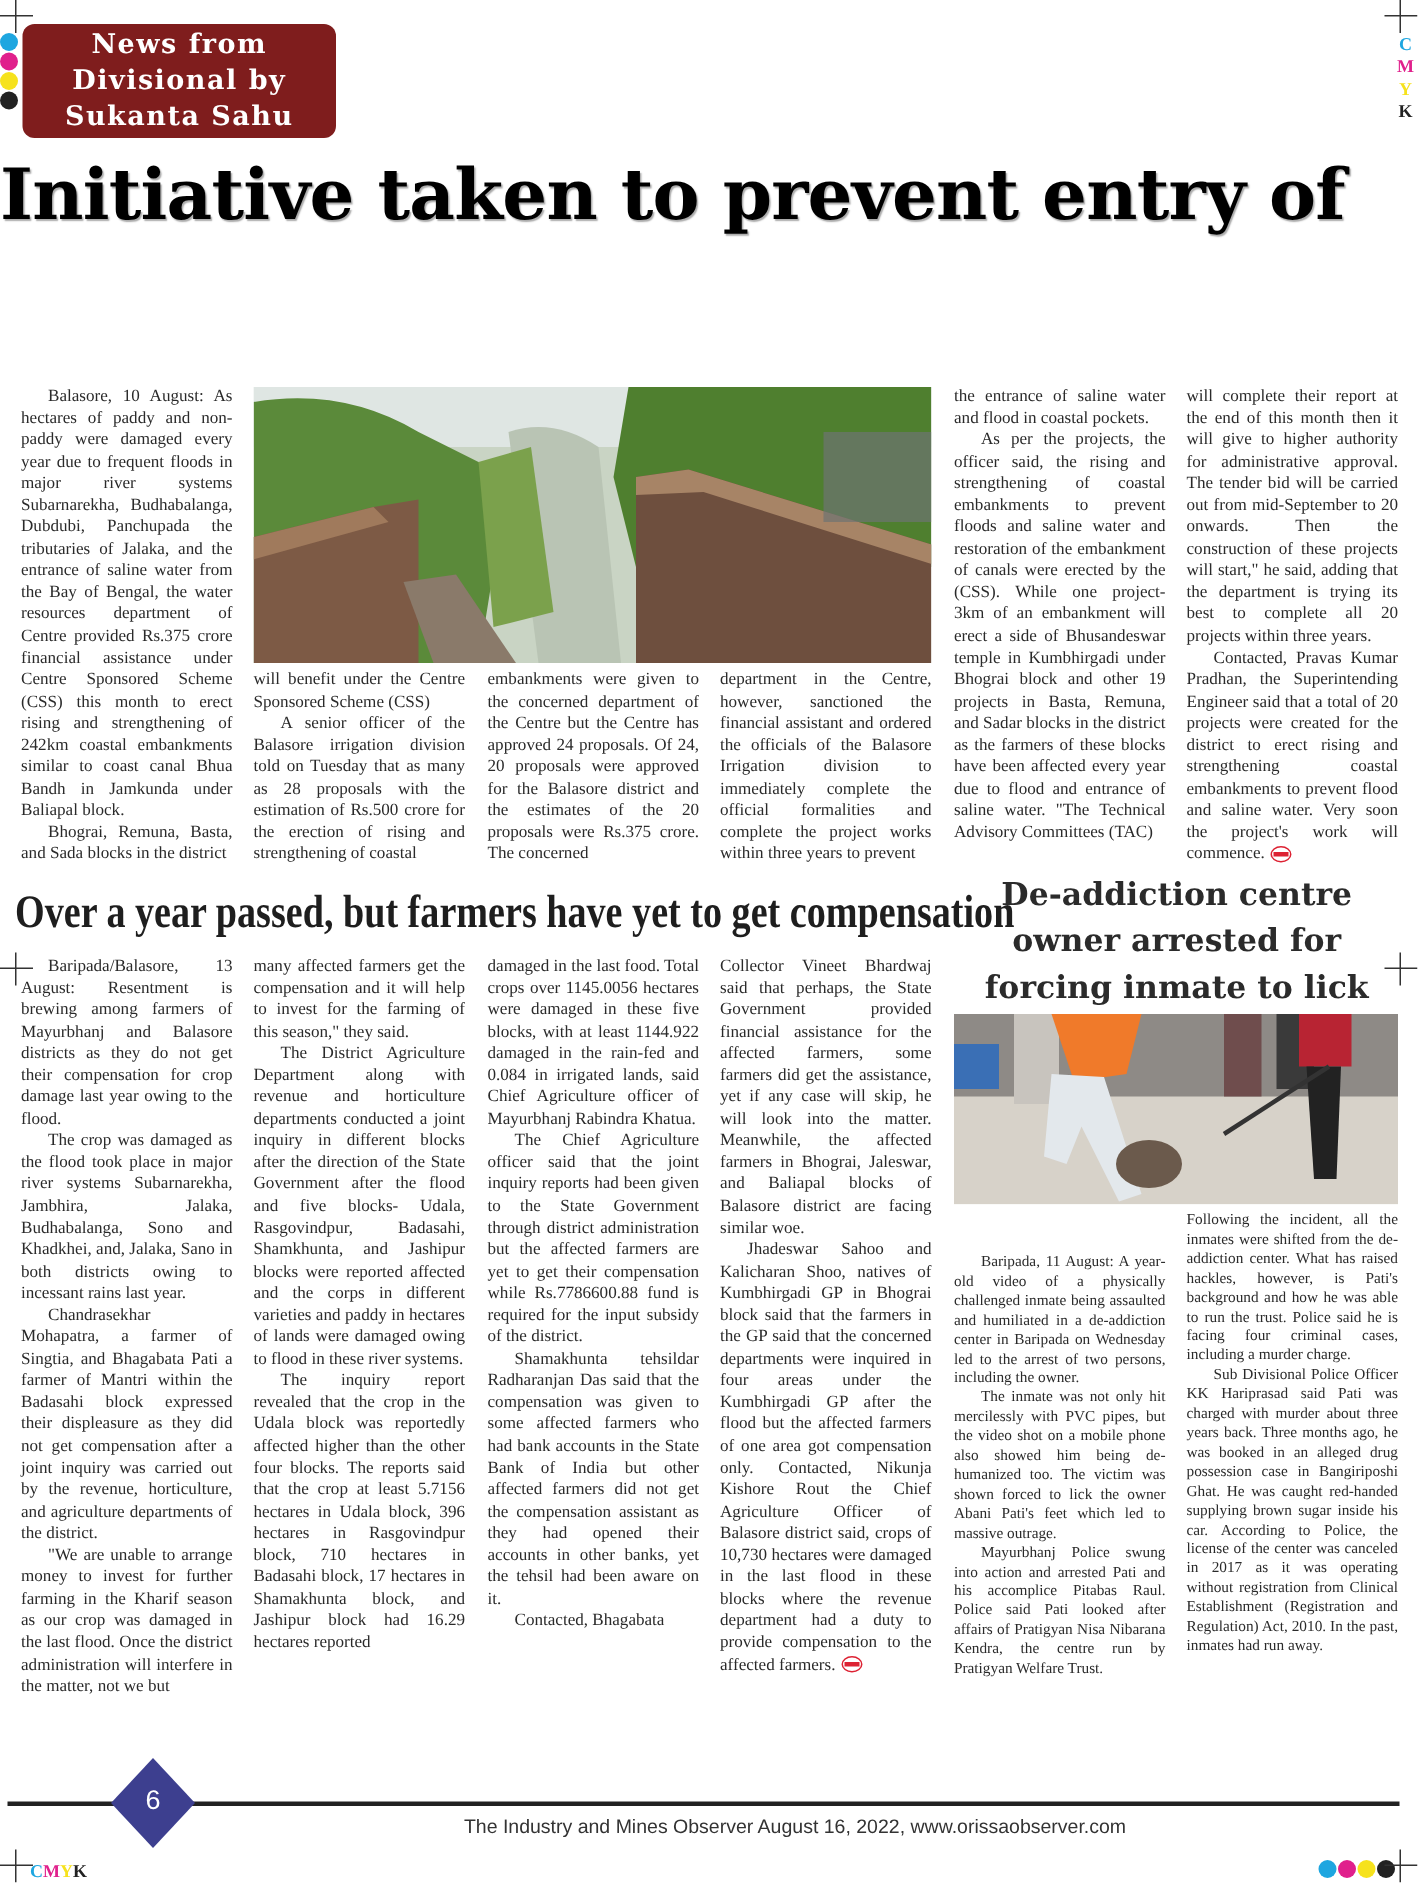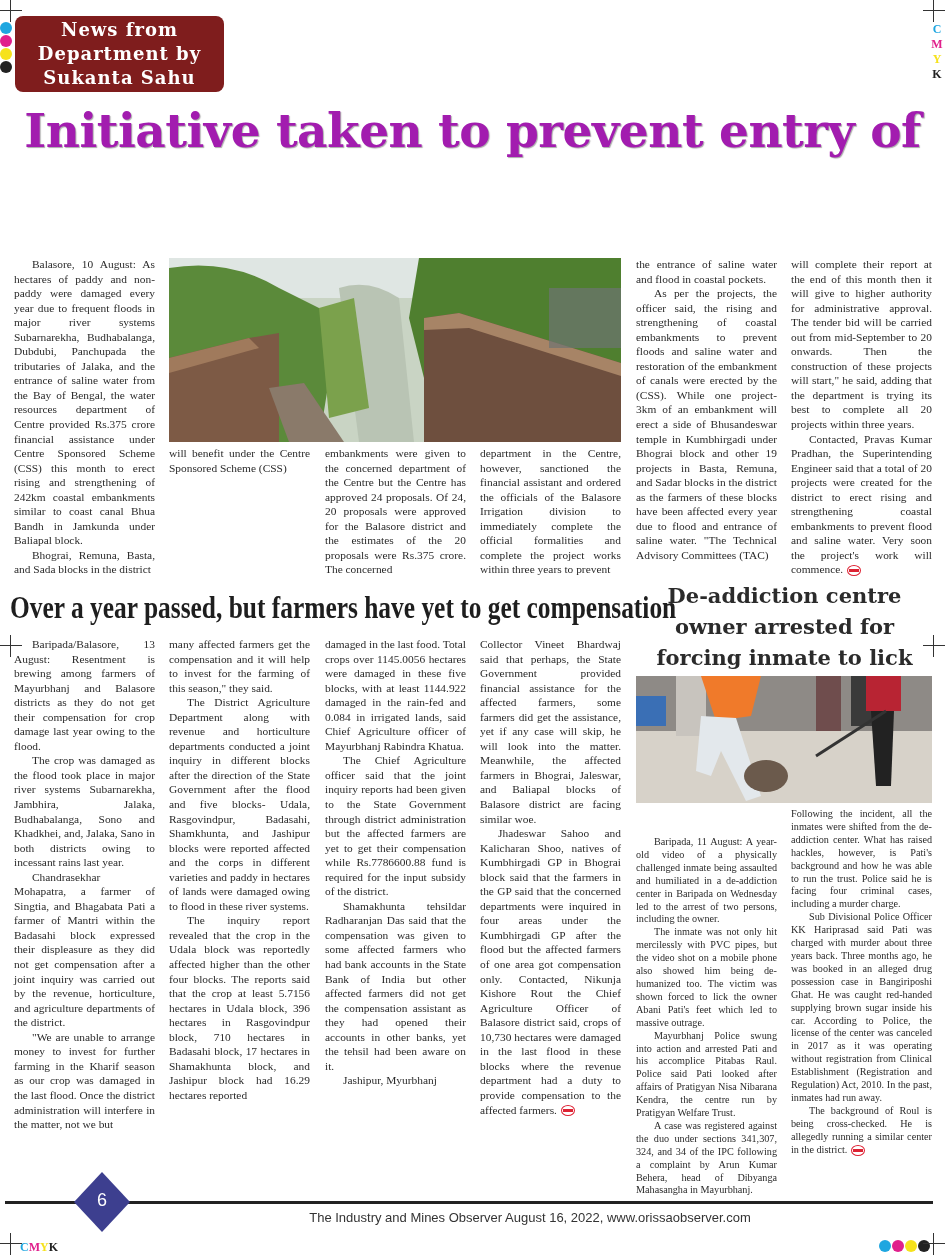--- a/index.html
+++ b/index.html
@@ -10,22 +10,22 @@
   .body-text p{text-indent:18px;}
   .body-text p.noindent{text-indent:0;}
   .col{position:absolute;}
   
   .cross{position:absolute;width:22px;height:22px;}
   .cross:before{content:"";position:absolute;left:10px;top:0;width:1px;height:22px;background:#333;}
   .cross:after{content:"";position:absolute;left:0;top:10px;width:22px;height:1px;background:#333;}
   .dot{position:absolute;width:12px;height:12px;border-radius:50%;}
   .badge{left:15px;top:16px;width:209px;height:76px;background:#7f1d1d;border-radius:8px;color:#fff;
     font-family:"DejaVu Serif",serif;font-weight:bold;font-size:18px;line-height:24px;text-align:center;padding-top:2px;letter-spacing:1px;}
-  .headline{left:0;top:104px;width:945px;text-align:center;font-family:"DejaVu Serif",serif;font-weight:bold;
-    font-size:47px;line-height:54px;color:#a21caf;letter-spacing:-0.5px;text-shadow:1px 1px 1px #aaa;}
+  .headline{left:0;top:104px;width:945px;font-family:"DejaVu Serif",serif;font-weight:bold;
+    font-size:47px;line-height:54px;color:#000000;letter-spacing:-0.5px;text-shadow:1px 1px 1px #aaa;}
   .head2{left:10px;top:588px;width:615px;text-align:center;font-family:"Liberation Serif",serif;font-weight:bold;
     font-size:31px;line-height:40px;color:#1e1e1e;transform:scaleX(0.82);transform-origin:left center;white-space:nowrap;width:750px;text-align:left;}
   .head3{left:632px;top:580px;width:305px;text-align:center;font-family:"DejaVu Serif",serif;font-weight:bold;
     font-size:21px;line-height:31px;color:#2b2b2b;}
   .photo{position:absolute;overflow:hidden;}
   .end-mark{display:inline-block;width:14px;height:11px;border:1.5px solid #d23;border-radius:50%;vertical-align:middle;margin-left:4px;position:relative;}
   .end-mark:after{content:"";position:absolute;left:1px;right:1px;top:3px;height:3px;background:#d23;}
   .footer-line{left:5px;top:1201px;width:928px;height:3px;background:#222;}
   .diamond{left:72px;top:1172px;width:60px;height:60px;}
   .footer-text{left:160px;top:1210px;width:740px;text-align:center;font-family:"Liberation Sans",sans-serif;font-size:13px;color:#333;}
@@ -45,21 +45,21 @@
   <div style="color:#e0208c">M</div>
   <div style="color:#f6e21c">Y</div>
   <div style="color:#222">K</div>
 </div>
 
 <div class="cross" style="left:923px;top:635px;"></div>
 <div class="cross" style="left:0;top:635px;"></div>
 
 <div class="abs badge">
   <div>News from</div>
-  <div>Department by</div>
+  <div>Divisional by</div>
   <div>Sukanta Sahu</div>
 </div>
 
 <div class="abs headline">
   <div>Initiative taken to prevent entry of</div>
 </div>
 
 <div class="col body-text" style="left:14px;top:257px;width:141px;">
   <p>Balasore, 10 August: As hectares of paddy and non-paddy were damaged every year due to frequent floods in major river systems Subarnarekha, Budhabalanga, Dubdubi, Panchupada the tributaries of Jalaka, and the entrance of saline water from the Bay of Bengal, the water resources department of Centre provided Rs.375 crore financial assistance under Centre Sponsored Scheme (CSS) this month to erect rising and strengthening of 242km coastal embankments similar to coast canal Bhua Bandh in Jamkunda under Baliapal block.</p>
   <p>Bhograi, Remuna, Basta, and Sada blocks in the district</p>
@@ -77,20 +77,21 @@
     <path d="M0 100 L80 80 L90 90 L0 115 Z" fill="#a07a5c"></path>
     <path d="M100 130 L135 125 L175 184 L120 184 Z" fill="#8a7a6a"></path>
     <path d="M255 60 L290 55 L452 105 L452 184 L255 184 Z" fill="#6e4f3e"></path>
     <path d="M255 60 L290 55 L452 105 L452 118 L300 70 L255 72 Z" fill="#a78466"></path>
     <rect x="380" y="30" width="72" height="60" fill="#6e7372" opacity="0.7"></rect>
   </svg>
 </div>
 
 <div class="col body-text" style="left:169px;top:446px;width:141px;">
   <p class="noindent">will benefit under the Centre Sponsored Scheme (CSS)</p>
+  <p>A senior officer of the Balasore irrigation division told on Tuesday that as many as 28 proposals with the estimation of Rs.500 crore for the erection of rising and strengthening of coastal</p>
 </div>
 <div class="col body-text" style="left:325px;top:446px;width:141px;">
   <p class="noindent">embankments were given to the concerned department of the Centre but the Centre has approved 24 proposals. Of 24, 20 proposals were approved for the Balasore district and the estimates of the 20 proposals were Rs.375 crore. The concerned</p>
 </div>
 <div class="col body-text" style="left:480px;top:446px;width:141px;">
   <p class="noindent">department in the Centre, however, sanctioned the financial assistant and ordered the officials of the Balasore Irrigation division to immediately complete the official formalities and complete the project works within three years to prevent</p>
 </div>
 <div class="col body-text" style="left:636px;top:257px;width:141px;">
   <p class="noindent">the entrance of saline water and flood in coastal pockets.</p>
   <p>As per the projects, the officer said, the rising and strengthening of coastal embankments to prevent floods and saline water and restoration of the embankment of canals were erected by the (CSS). While one project- 3km of an embankment will erect a side of Bhusandeswar temple in Kumbhirgadi under Bhograi block and other 19 projects in Basta, Remuna, and Sadar blocks in the district as the farmers of these blocks have been affected every year due to flood and entrance of saline water. "The Technical Advisory Committees (TAC)</p>
@@ -110,21 +111,21 @@
 </div>
 <div class="col body-text" style="left:169px;top:637px;width:141px;">
   <p class="noindent">many affected farmers get the compensation and it will help to invest for the farming of this season," they said.</p>
   <p>The District Agriculture Department along with revenue and horticulture departments conducted a joint inquiry in different blocks after the direction of the State Government after the flood and five blocks- Udala, Rasgovindpur, Badasahi, Shamkhunta, and Jashipur blocks were reported affected and the corps in different varieties and paddy in hectares of lands were damaged owing to flood in these river systems.</p>
   <p>The inquiry report revealed that the crop in the Udala block was reportedly affected higher than the other four blocks. The reports said that the crop at least 5.7156 hectares in Udala block, 396 hectares in Rasgovindpur block, 710 hectares in Badasahi block, 17 hectares in Shamakhunta block, and Jashipur block had 16.29 hectares reported</p>
 </div>
 <div class="col body-text" style="left:325px;top:637px;width:141px;">
   <p class="noindent">damaged in the last food. Total crops over 1145.0056 hectares were damaged in these five blocks, with at least 1144.922 damaged in the rain-fed and 0.084 in irrigated lands, said Chief Agriculture officer of Mayurbhanj Rabindra Khatua.</p>
   <p>The Chief Agriculture officer said that the joint inquiry reports had been given to the State Government through district administration but the affected farmers are yet to get their compensation while Rs.7786600.88 fund is required for the input subsidy of the district.</p>
   <p>Shamakhunta tehsildar Radharanjan Das said that the compensation was given to some affected farmers who had bank accounts in the State Bank of India but other affected farmers did not get the compensation assistant as they had opened their accounts in other banks, yet the tehsil had been aware on it.</p>
-  <p>Jashipur, Myurbhanj</p>
+  <p>Contacted, Bhagabata</p>
 </div>
 <div class="col body-text" style="left:480px;top:637px;width:141px;">
   <p class="noindent">Collector Vineet Bhardwaj said that perhaps, the State Government provided financial assistance for the affected farmers, some farmers did get the assistance, yet if any case will skip, he will look into the matter. Meanwhile, the affected farmers in Bhograi, Jaleswar, and Baliapal blocks of Balasore district are facing similar woe.</p>
   <p><span>Jhadeswar Sahoo and Kalicharan Shoo, natives of Kumbhirgadi GP in Bhograi block said that the farmers in the GP said that the concerned departments were inquired in four areas under the Kumbhirgadi GP after the flood but the affected farmers of one area got compensation only. Contacted, Nikunja Kishore Rout the Chief Agriculture Officer of Balasore district said, crops of 10,730 hectares were damaged in the last flood in these blocks where the revenue department had a duty to provide compensation to the affected farmers.</span><span class="end-mark"></span></p>
 </div>
 
 <div class="abs head3">De-addiction centre owner arrested for forcing inmate to lick foot</div>
 
 <div class="photo" style="left:636px;top:676px;width:296px;height:127px;">
   <svg width="296" height="127" viewBox="0 0 296 127">
@@ -140,26 +141,24 @@
     <rect x="230" y="0" width="35" height="35" fill="#b82433"></rect>
     <path d="M235 35 L258 35 L255 110 L240 110 Z" fill="#222"></path>
     <line x1="180" y1="80" x2="250" y2="35" stroke="#333" stroke-width="3"></line>
   </svg>
 </div>
 
 <div class="col body-text" style="left:636px;top:808px;width:141px;font-size:10.2px;line-height:12.9px;margin-top:28px;">
   <p>Baripada, 11 August: A year-old video of a physically challenged inmate being assaulted and humiliated in a de-addiction center in Baripada on Wednesday led to the arrest of two persons, including the owner.</p>
   <p>The inmate was not only hit mercilessly with PVC pipes, but the video shot on a mobile phone also showed him being de-humanized too. The victim was shown forced to lick the owner Abani Pati's feet which led to massive outrage.</p>
   <p>Mayurbhanj Police swung into action and arrested Pati and his accomplice Pitabas Raul. Police said Pati looked after affairs of Pratigyan Nisa Nibarana Kendra, the centre run by Pratigyan Welfare Trust.</p>
-  <p>A case was registered against the duo under sections 341,307, 324, and 34 of the IPC following a complaint by Arun Kumar Behera, head of Dibyanga Mahasangha in Mayurbhanj.</p>
 </div>
 <div class="col body-text" style="left:791px;top:808px;width:141px;font-size:10.2px;line-height:12.9px;">
   <p class="noindent">Following the incident, all the inmates were shifted from the de-addiction center. What has raised hackles, however, is Pati's background and how he was able to run the trust. Police said he is facing four criminal cases, including a murder charge.</p>
   <p>Sub Divisional Police Officer KK Hariprasad said Pati was charged with murder about three years back. Three months ago, he was booked in an alleged drug possession case in Bangiriposhi Ghat. He was caught red-handed supplying brown sugar inside his car. According to Police, the license of the center was canceled in 2017 as it was operating without registration from Clinical Establishment (Registration and Regulation) Act, 2010. In the past, inmates had run away.</p>
-  <p><span>The background of Roul is being cross-checked. He is allegedly running a similar center in the district.</span><span class="end-mark"></span></p>
 </div>
 
 <div class="abs footer-line"></div>
 <div class="abs diamond">
   <svg width="60" height="60" viewBox="0 0 60 60" style="position:absolute;left:0;top:0;">
     <polygon points="30,0 58,30 30,60 2,30" fill="#3d3f8f"></polygon>
   </svg>
   <div style="position:absolute;left:0;top:18px;width:60px;text-align:center;color:#fff;font-size:18px;font-family:'Liberation Sans',sans-serif;">6</div>
 </div>
 <div class="abs footer-text">The Industry and Mines Observer August 16, 2022, www.orissaobserver.com</div>

